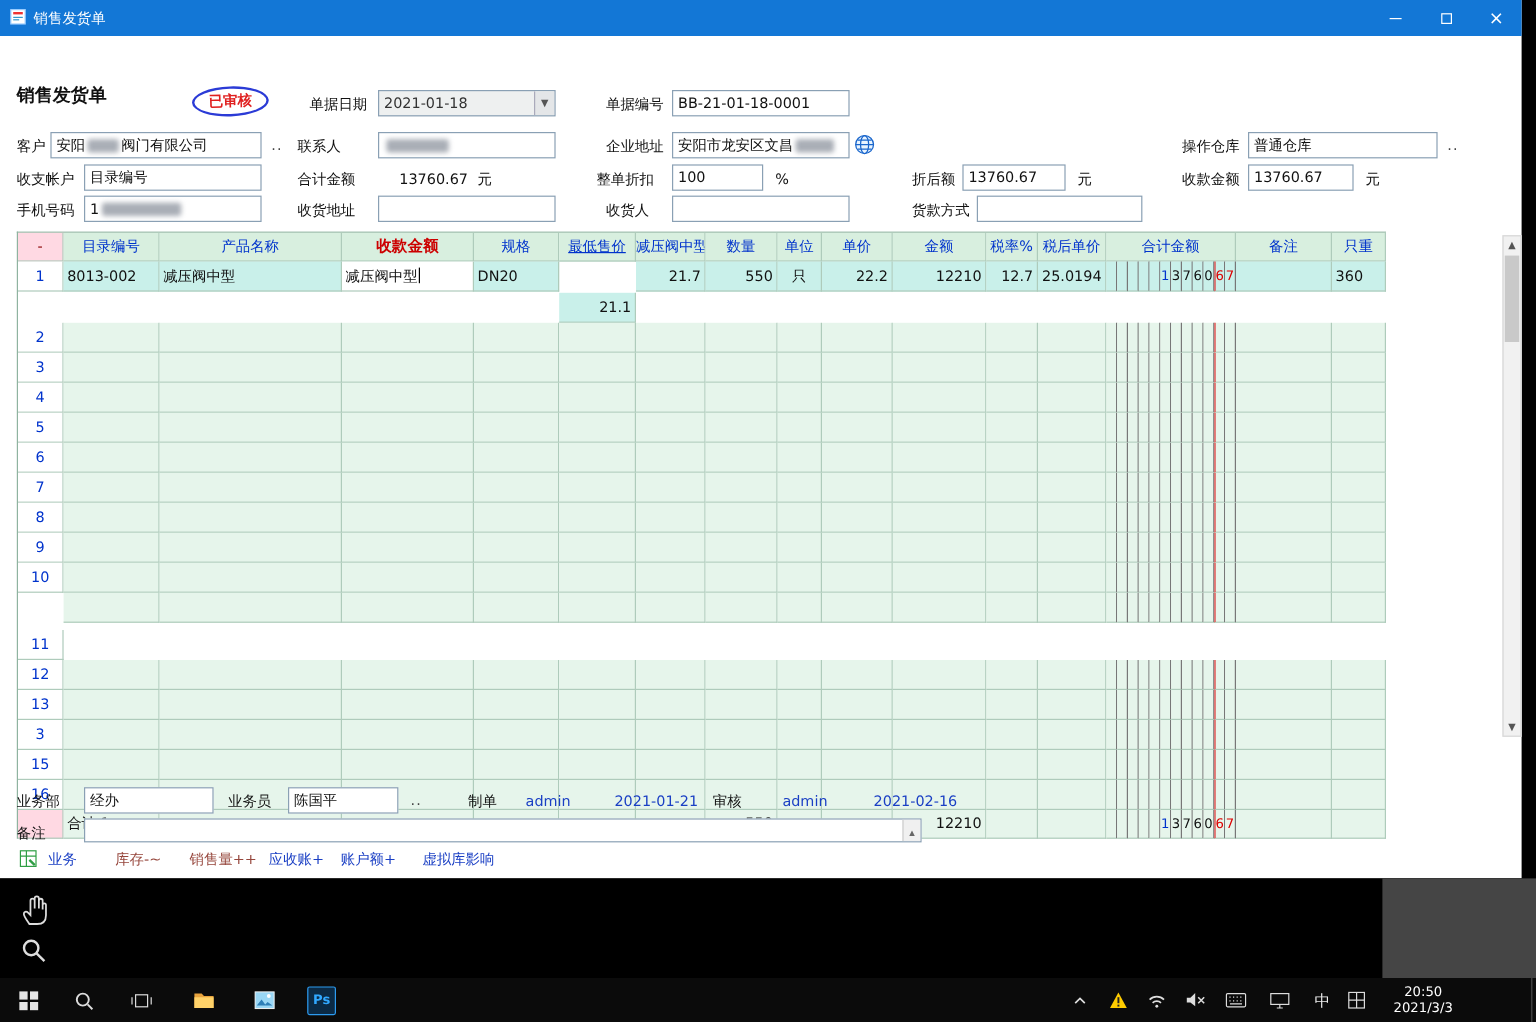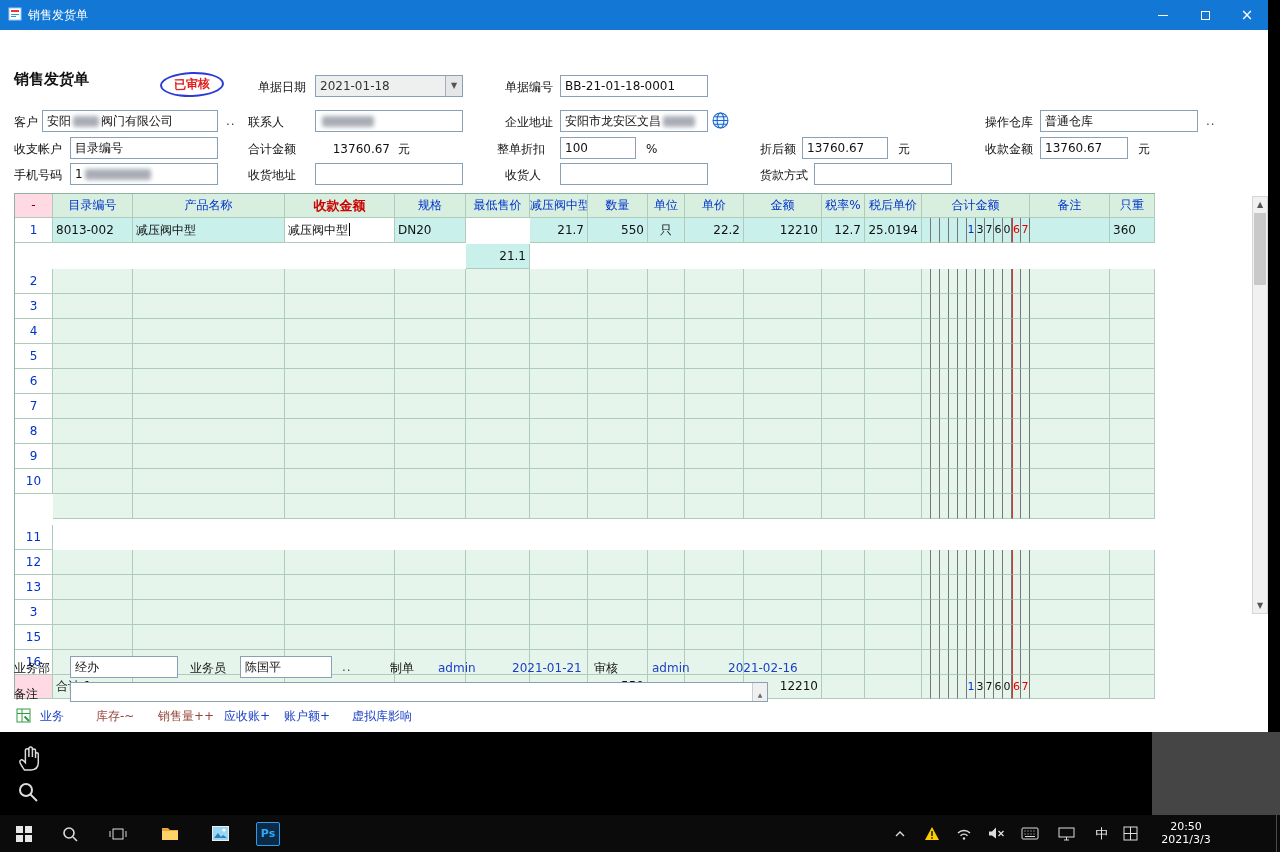--- a/index.html
+++ b/index.html
@@ -172,21 +172,21 @@
   <span class="fl" style="left:760px;top:164px">货款方式</span>
   <div class="inp" style="left:814px;top:163px;width:138px"></div>
 
   <div id="grid">
       <div class="r hdr">
         <div class="c h pink" style="width: 38px;">-</div>
         <div class="c h" style="width: 80px;">目录编号</div>
         <div class="c h" style="width: 152px;">产品名称</div>
         <div class="c h redh" style="width: 110px;">收款金额</div>
         <div class="c h" style="width: 71px;">规格</div>
-        <div class="c h" style="width: 64px;">最低售价</div>
+        <div class="c h" style="width: 64px; text-decoration: underline;">最低售价</div>
         <div class="c h" style="width: 58px;">减压阀中型</div>
         <div class="c h" style="width: 60px;">数量</div>
         <div class="c h" style="width: 37px;">单位</div>
         <div class="c h" style="width: 59px;">单价</div>
         <div class="c h" style="width: 78px;">金额</div>
         <div class="c h" style="width: 43px;">税率%</div>
         <div class="c h" style="width: 57px;">税后单价</div>
         <div class="c h" style="width: 108px;">合计金额</div>
         <div class="c h" style="width: 80px;">备注</div>
         <div class="c h" style="width: 45px;">只重</div>

